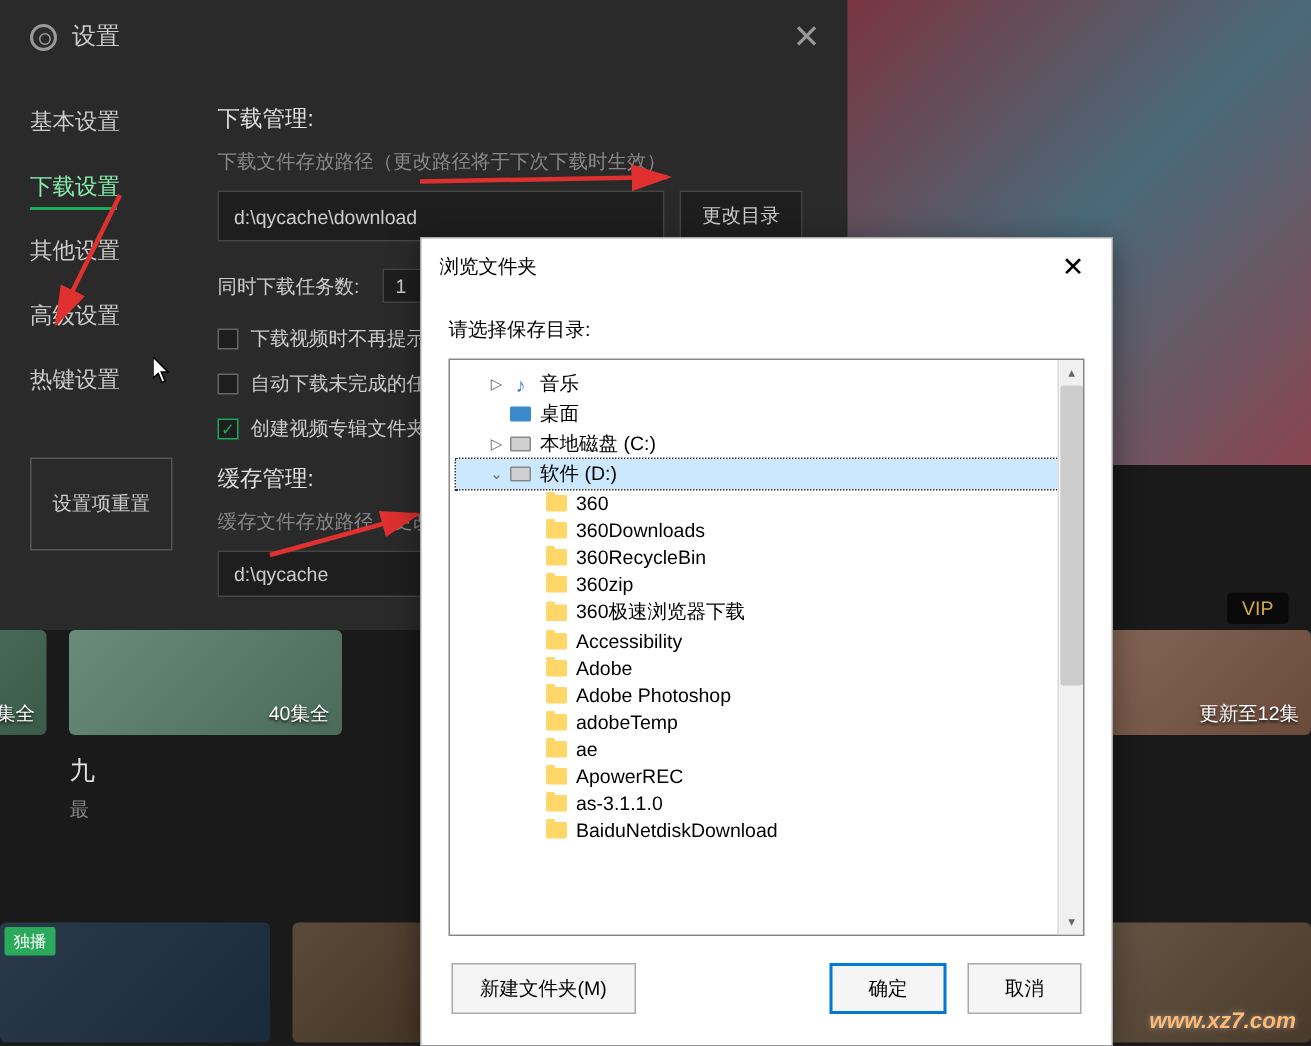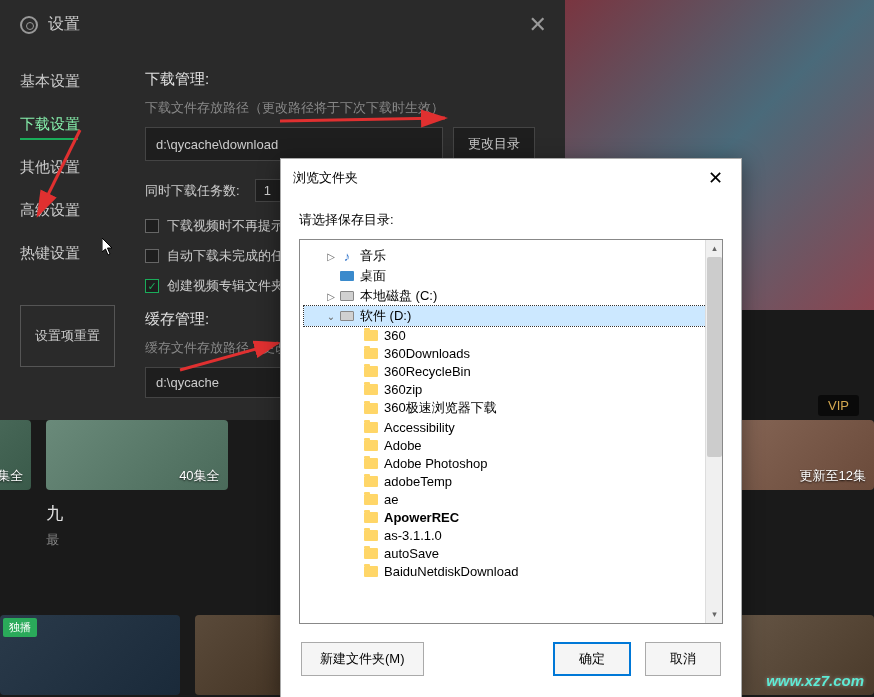--- a/index.html
+++ b/index.html
@@ -84,21 +84,21 @@
 .scrollbar { position: absolute; right: 0; top: 0; width: 17px; height: 100%; background: #f0f0f0; border-left: 1px solid #ddd; }
 .scroll-thumb { position: absolute; top: 17px; width: 15px; left: 1px; height: 200px; background: #ccc; border-radius: 2px; }
 .scroll-arrow { position: absolute; width: 15px; height: 15px; left: 1px; color: #666; font-size: 9px; text-align: center; line-height: 15px; }
 
 .dialog-footer { display: flex; justify-content: space-between; gap: 14px; padding: 18px 20px; }
 .dlg-btn { padding: 6px 24px; font-size: 13px; border: 1px solid #aaa; background: #f5f5f5; cursor: pointer; }
 .dlg-btn.primary { border: 2px solid #0078d7; }
 .dlg-btn.newf { margin-right: auto; padding: 6px 18px; }
 
 
-.watermark { position: absolute; bottom: 8px; right: 10px; z-index: 50; color: #5eead4; font-size: 15px; font-style: italic; font-weight: bold; text-shadow: 0 0 4px rgba(255,255,255,0.4); pointer-events: none; }
+.watermark { position: absolute; bottom: 8px; right: 10px; z-index: 50; color: #fdba74; font-size: 15px; font-style: italic; font-weight: bold; text-shadow: 0 0 4px rgba(255,255,255,0.4); pointer-events: none; }
 </style>
 </head>
 <body>
 
 <div class="bg-content">
   <div class="bg-hero"></div>
   <div class="vip-badge">VIP</div>
 
   <div class="cards-row1">
     <div class="card" style="margin-left:-150px;">
@@ -303,37 +303,31 @@
               <span class="folder-icon"></span>
             </span>
             <span>adobeTemp</span>
           </div>
           <div class="tree-item" style="padding-left: 58px;">
             <span class="icon-sp">
               <span class="folder-icon"></span>
             </span>
             <span>ae</span>
           </div>
-          <div class="tree-item" style="padding-left: 58px; font-weight: bold;">
+          <div class="tree-item" style="padding-left: 58px;">
             <span class="icon-sp">
               <span class="folder-icon"></span>
             </span>
             <span>ApowerREC</span>
           </div>
           <div class="tree-item" style="padding-left: 58px;">
             <span class="icon-sp">
               <span class="folder-icon"></span>
             </span>
             <span>as-3.1.1.0</span>
-          </div>
-          <div class="tree-item" style="padding-left: 58px;">
-            <span class="icon-sp">
-              <span class="folder-icon"></span>
-            </span>
-            <span>autoSave</span>
           </div>
           <div class="tree-item" style="padding-left: 58px;">
             <span class="icon-sp">
               <span class="folder-icon"></span>
             </span>
             <span>BaiduNetdiskDownload</span>
           </div>
         </div>
     </div>
     <div class="scrollbar">

